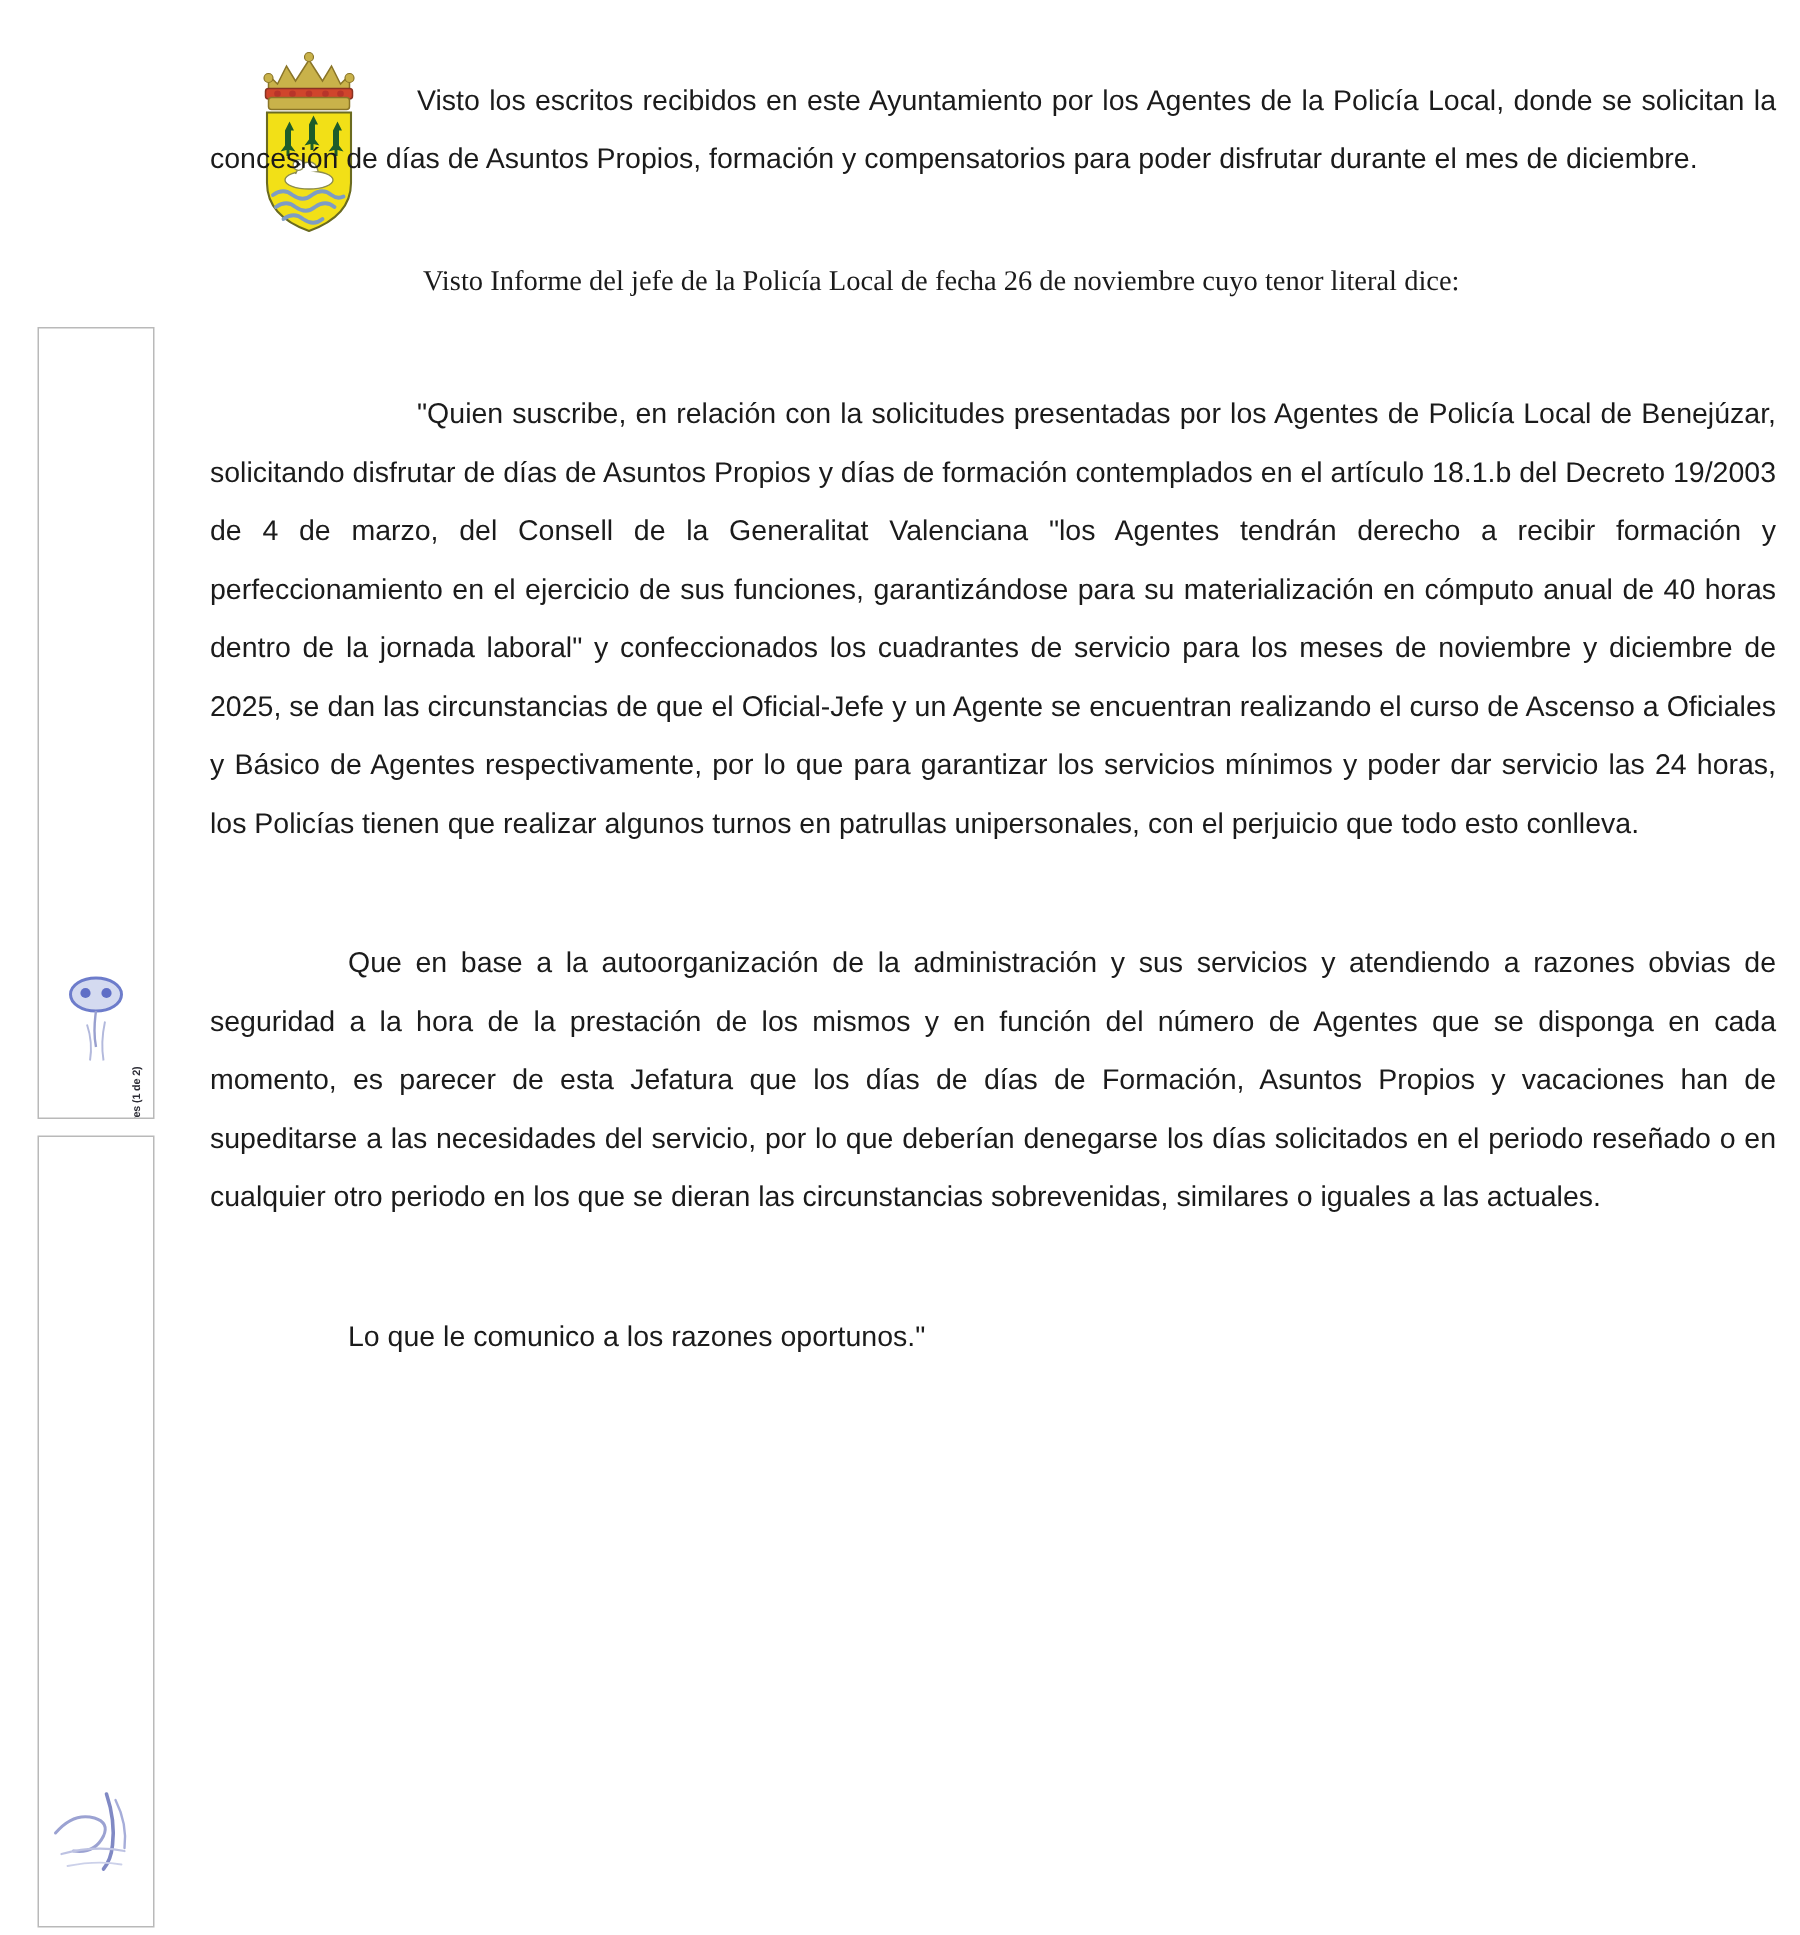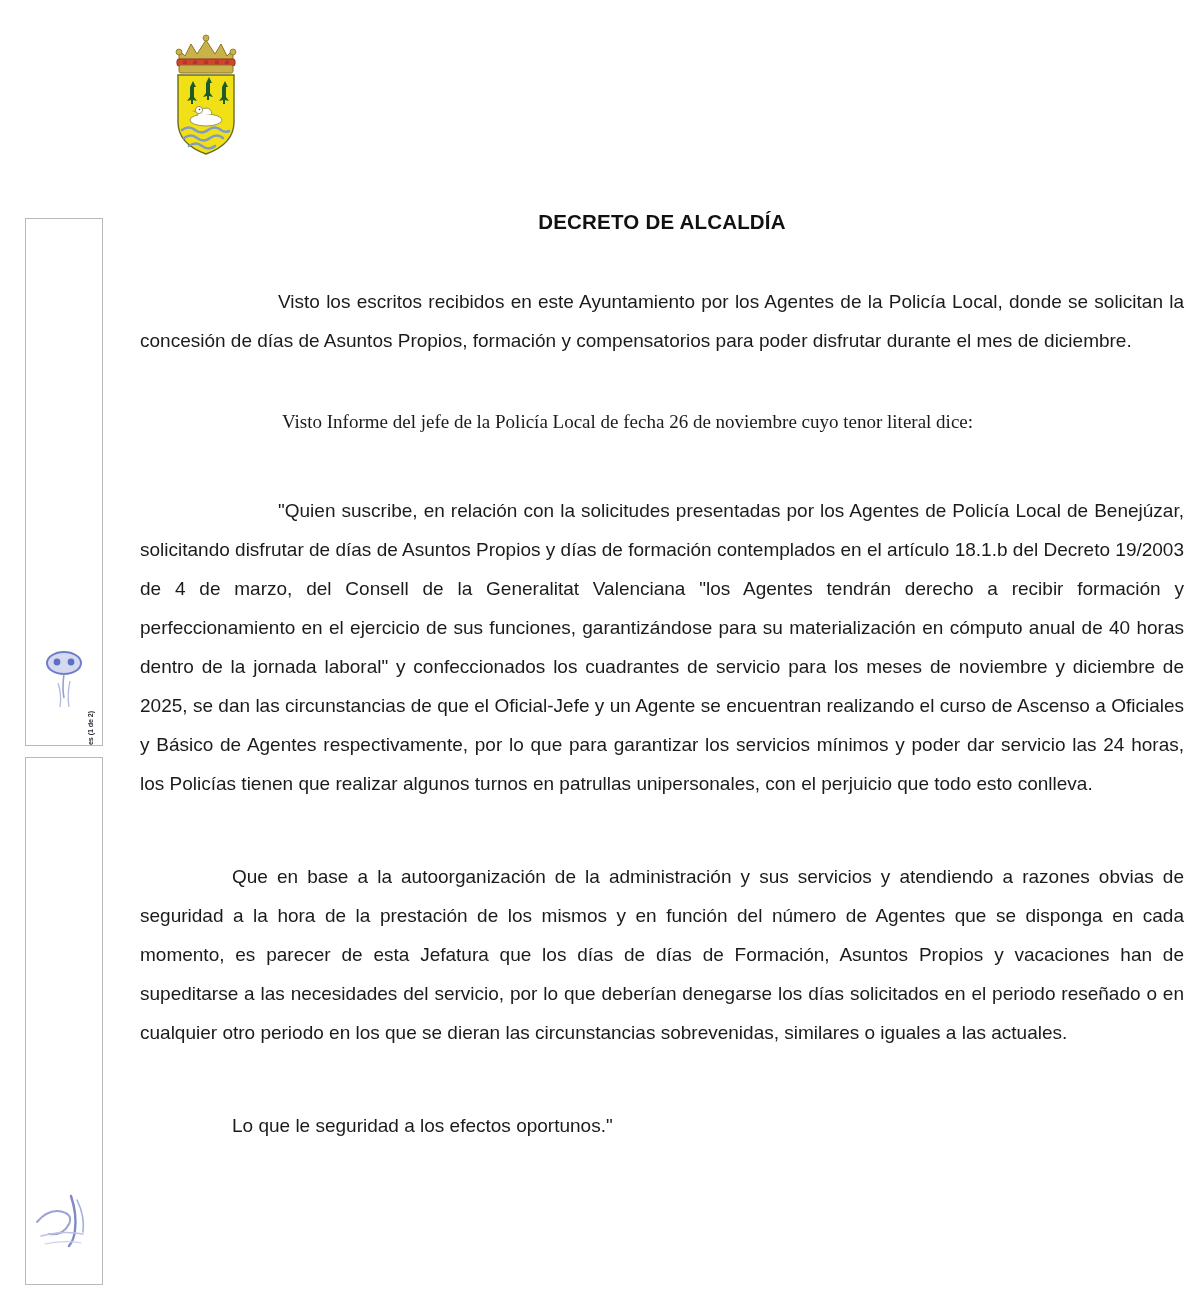--- a/index.html
+++ b/index.html
@@ -168,35 +168,34 @@
     <path d="M6 34 q12 -14 26 -10 q10 3 6 12 q-6 12 -20 10" stroke="#8e96cc" stroke-width="2" fill="none" stroke-linecap="round"></path>
     <path d="M40 8 q6 18 4 34 q-1 10 -6 16" stroke="#6f79bd" stroke-width="2.4" fill="none" stroke-linecap="round"></path>
     <path d="M46 12 q8 16 6 32" stroke="#9aa2d4" stroke-width="1.6" fill="none" stroke-linecap="round"></path>
     <path d="M10 48 q22 -6 42 -2" stroke="#b4badf" stroke-width="1.5" fill="none" stroke-linecap="round"></path>
     <path d="M14 56 q20 -4 36 -1" stroke="#c6cbe7" stroke-width="1.2" fill="none" stroke-linecap="round"></path>
   </svg>
 </div>
 
 <div id="doc">
 
-  <h1 id="doc-title">DECRETO DE ALCALDÍA</h1>
 
   <div class="gap-1"></div>
 
   <p class="para indent">Visto los escritos recibidos en este Ayuntamiento por los Agentes de la Policía Local, donde se solicitan la concesión de días de Asuntos Propios, formación y compensatorios para poder disfrutar durante el mes de diciembre.</p>
 
   <div class="gap-2"></div>
 
   <p class="para center-ish">Visto Informe del jefe de la Policía Local de fecha 26 de noviembre cuyo tenor literal dice:</p>
 
   <div class="gap-3"></div>
 
   <p class="para indent">"Quien suscribe, en relación con la solicitudes presentadas por los Agentes de Policía Local de Benejúzar, solicitando disfrutar de días de Asuntos Propios y días de formación contemplados en el artículo 18.1.b del Decreto 19/2003 de 4 de marzo, del Consell de la Generalitat Valenciana "los Agentes tendrán derecho a recibir formación y perfeccionamiento en el ejercicio de sus funciones, garantizándose para su materialización en cómputo anual de 40 horas dentro de la jornada laboral" y confeccionados los cuadrantes de servicio para los meses de noviembre y diciembre de 2025, se dan las circunstancias de que el Oficial-Jefe y un Agente se encuentran realizando el curso de Ascenso a Oficiales y Básico de Agentes respectivamente, por lo que para garantizar los servicios mínimos y poder dar servicio las 24 horas, los Policías tienen que realizar algunos turnos en patrullas unipersonales, con el perjuicio que todo esto conlleva.</p>
 
   <div class="gap-4"></div>
 
   <p class="para indent-sm">Que en base a la autoorganización de la administración y sus servicios y atendiendo a razones obvias de seguridad a la hora de la prestación de los mismos y en función del número de Agentes que se disponga en cada momento, es parecer de esta Jefatura que los días de días de Formación, Asuntos Propios y vacaciones han de supeditarse a las necesidades del servicio, por lo que deberían denegarse los días solicitados en el periodo reseñado o en cualquier otro periodo en los que se dieran las circunstancias sobrevenidas, similares o iguales a las actuales.</p>
 
   <div class="gap-4"></div>
 
-  <p class="para indent-sm">Lo que le seguridad a los efectos oportunos."</p>
+  <p class="para indent-sm">Lo que le comunico a los razones oportunos."</p>
 
 </div>
 
 </body></html>

